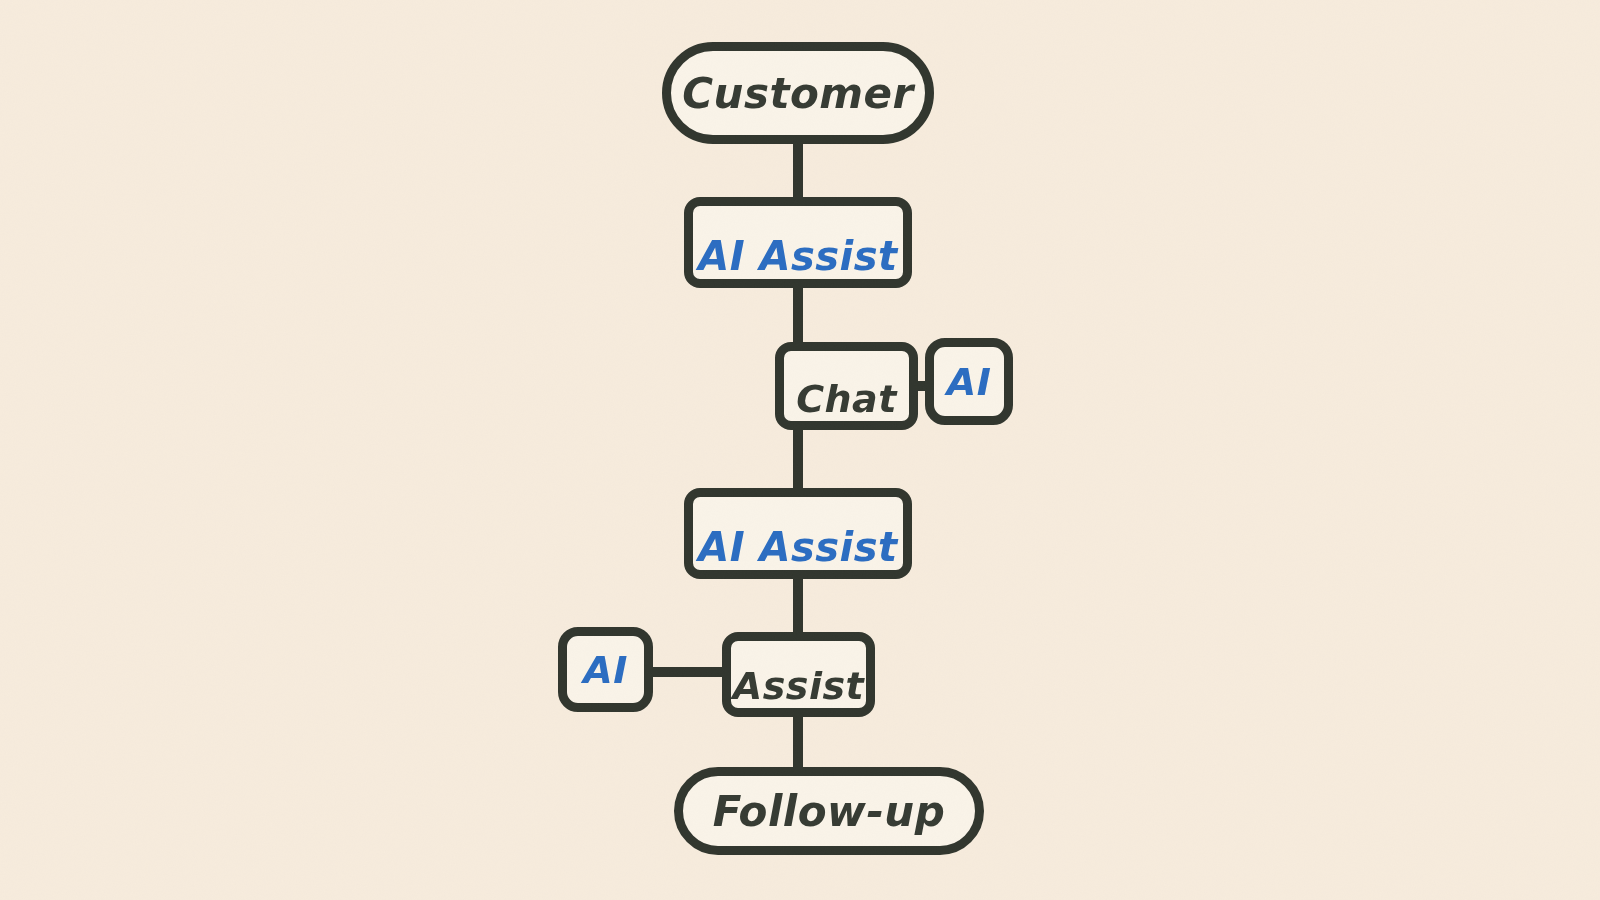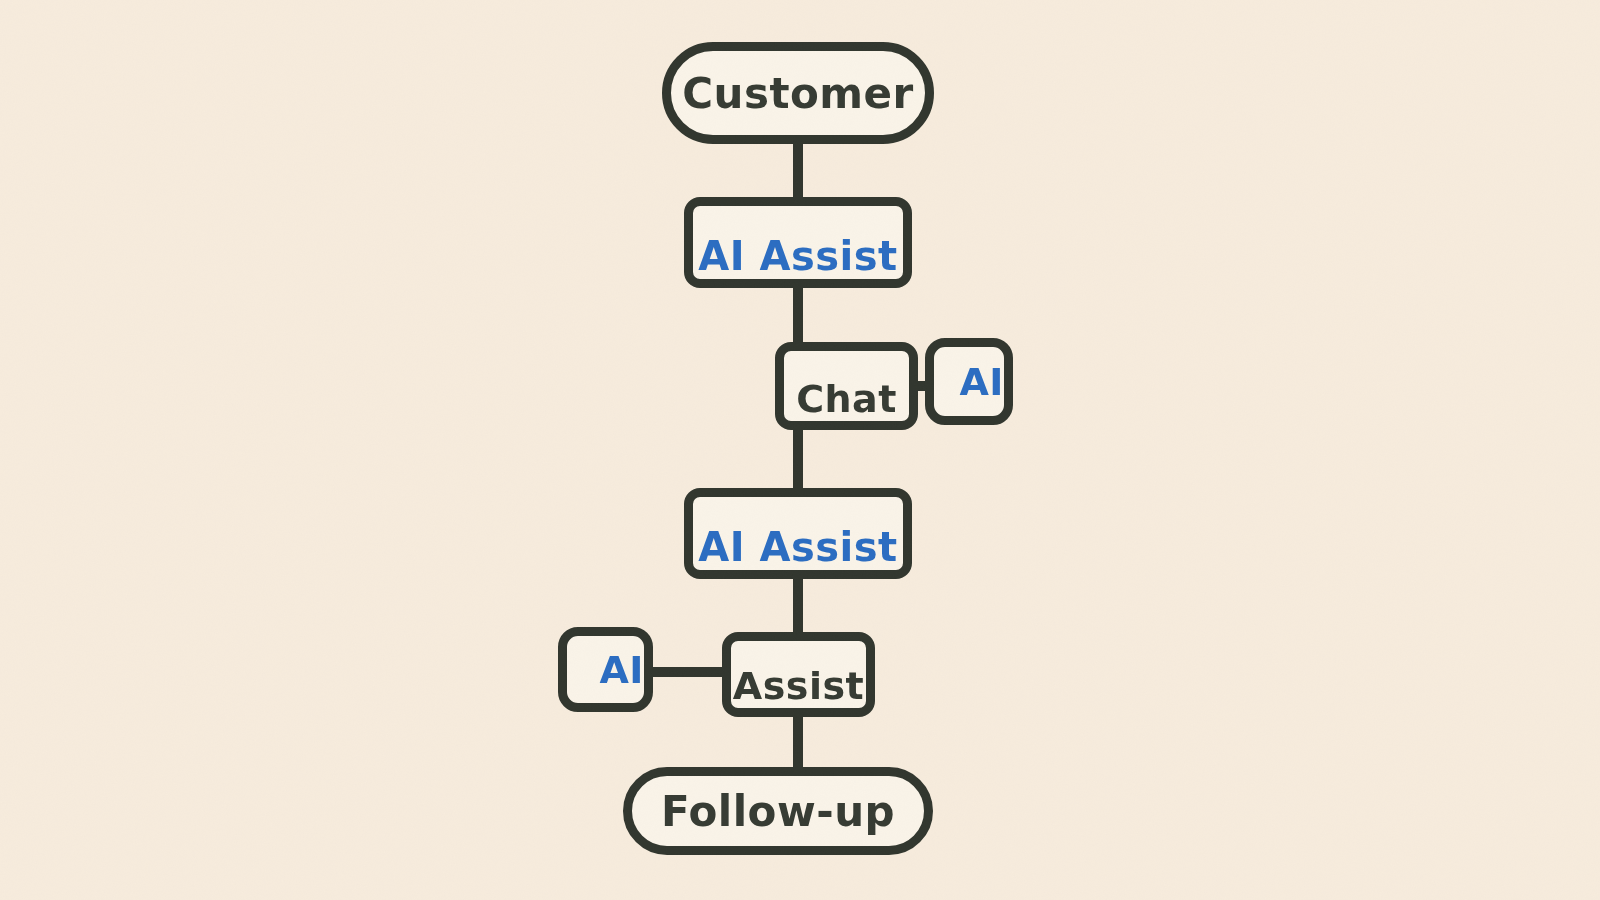--- a/index.html
+++ b/index.html
@@ -14,53 +14,54 @@
   body {
     background: var(--bg);
     font-family: "DejaVu Sans", "Liberation Sans", sans-serif;
     overflow: hidden;
   }
   .canvas {
     position: relative;
     width: 1600px;
     height: 679px;
     background: var(--bg);
+    font-style: italic;
   }
   .node {
     position: absolute;
     background: var(--fill);
     border: 9px solid var(--stroke);
     display: flex;
     align-items: center;
     justify-content: center;
     font-weight: 700;
     color: var(--text-dark);
     letter-spacing: 0.5px;
     z-index: 2;
   }
   .pill { border-radius: 999px; }
   .rect { border-radius: 16px; align-items: flex-end; }
-  .sq   { border-radius: 20px; justify-content: flex-end; }
+  .sq   { border-radius: 20px; }
   .blue { color: var(--text-blue); }
 
   .connector {
     position: absolute;
     background: var(--stroke);
     z-index: 1;
   }
 
   
   #n-customer   { left: 662px; top: 42px;  width: 272px; height: 102px; font-size: 42px; }
   #n-aiassist1  { left: 684px; top: 197px; width: 228px; height: 91px;  font-size: 40px; }
   #n-chat       { left: 727px; top: 342px; width: 143px; height: 88px;  font-size: 38px; margin-left: 48px; }
   #n-airight    { left: 925px; top: 338px; width: 88px;  height: 87px;  font-size: 38px; }
   #n-aiassist2  { left: 684px; top: 488px; width: 228px; height: 91px;  font-size: 40px; }
   #n-email      { left: 722px; top: 632px; width: 153px; height: 85px;  font-size: 38px; }
   #n-aileft     { left: 558px; top: 627px; width: 95px;  height: 85px;  font-size: 38px; }
-  #n-followup   { left: 623px; top: 767px; width: 310px; height: 88px;  font-size: 42px; }
+  #n-followup   { left: 674px; top: 767px; width: 310px; height: 88px;  font-size: 42px; }
 
   
   #c-v1 { left: 793px; top: 140px; width: 10px; height: 60px; }
   #c-v2 { left: 793px; top: 284px; width: 10px; height: 62px; }
   #c-v3 { left: 793px; top: 426px; width: 10px; height: 66px; }
   #c-v4 { left: 793px; top: 575px; width: 10px; height: 61px; }
   #c-v5 { left: 793px; top: 713px; width: 10px; height: 58px; }
   #c-h1 { left: 866px; top: 381px; width: 63px; height: 10px; }
   #c-h2 { left: 649px; top: 667px; width: 77px; height: 10px; }
 

